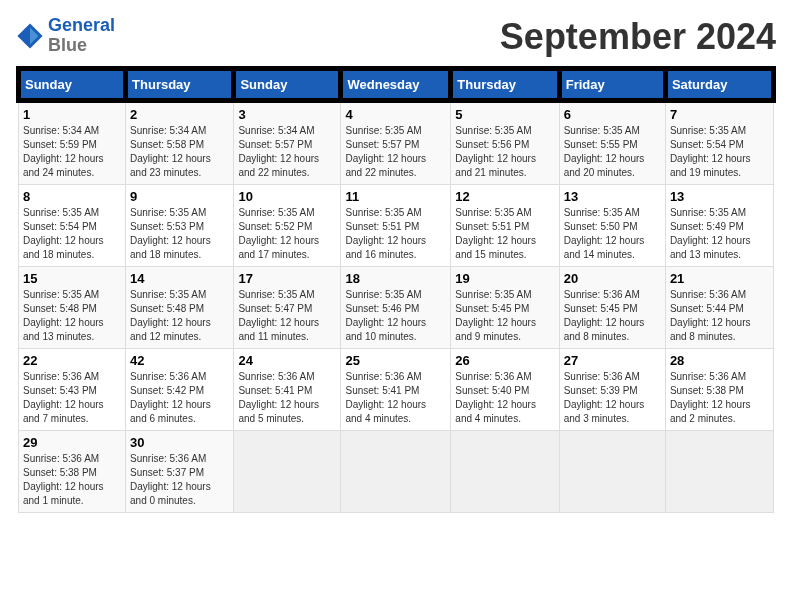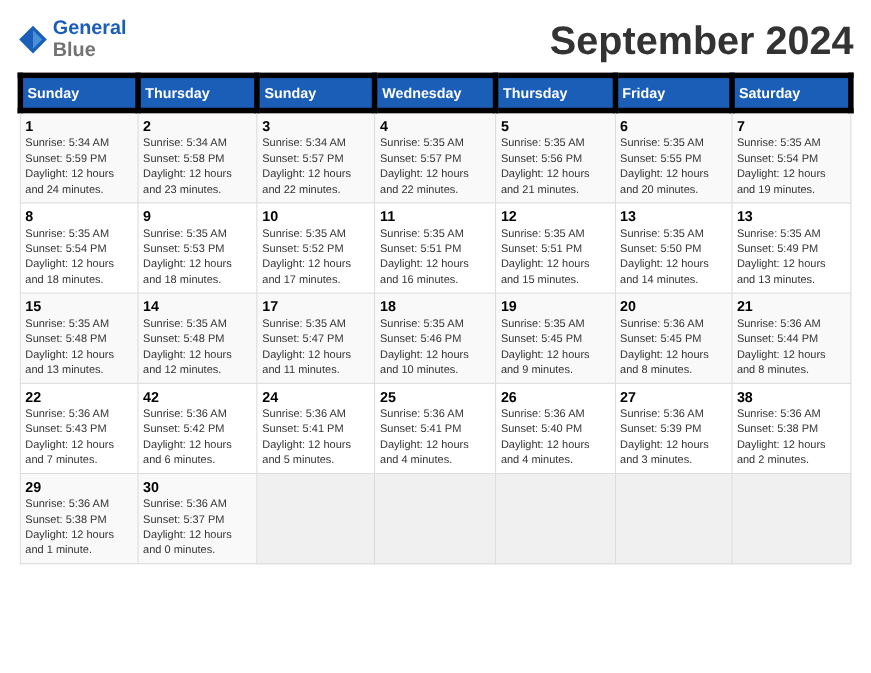--- a/index.html
+++ b/index.html
@@ -315,21 +315,21 @@
 and 4 minutes.</div>
         </td>
         <td>
           <span class="day-num">27</span>
           <div class="cell-content" style="white-space: pre-line;">Sunrise: 5:36 AM
 Sunset: 5:39 PM
 Daylight: 12 hours
 and 3 minutes.</div>
         </td>
         <td>
-          <span class="day-num">38</span>
+          <span class="day-num">28</span>
           <div class="cell-content" style="white-space: pre-line;">Sunrise: 5:36 AM
 Sunset: 5:38 PM
 Daylight: 12 hours
 and 2 minutes.</div>
         </td>
       </tr>
       <tr>
         <td>
           <span class="day-num">29</span>
           <div class="cell-content" style="white-space: pre-line;">Sunrise: 5:36 AM

